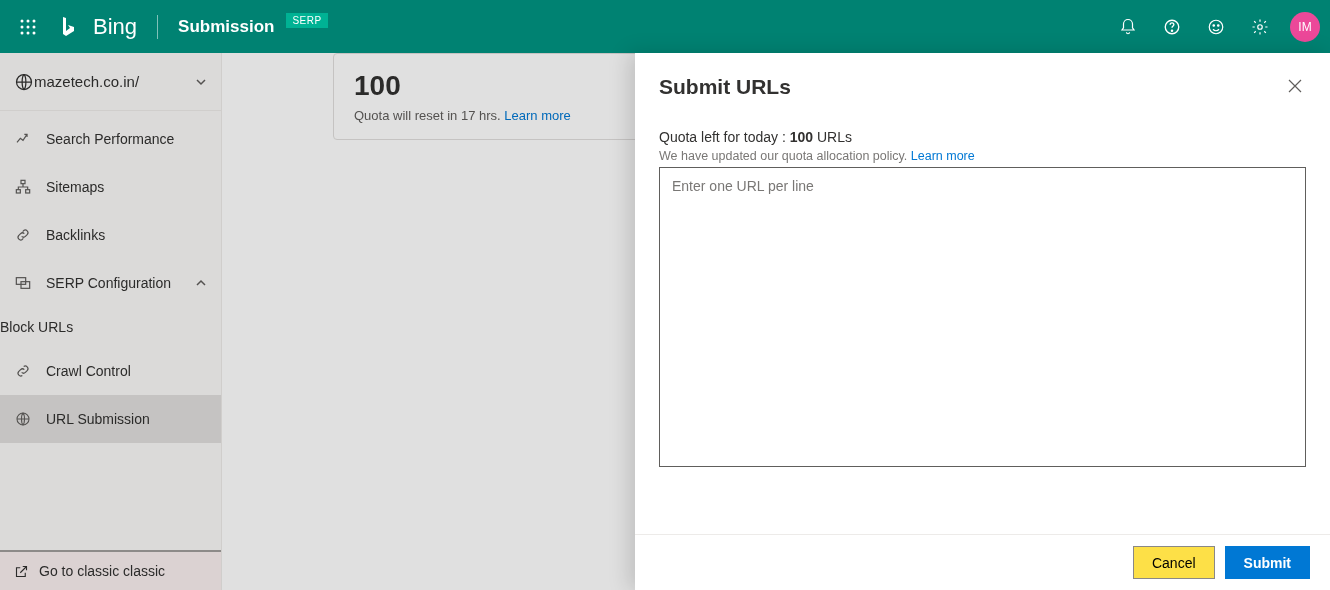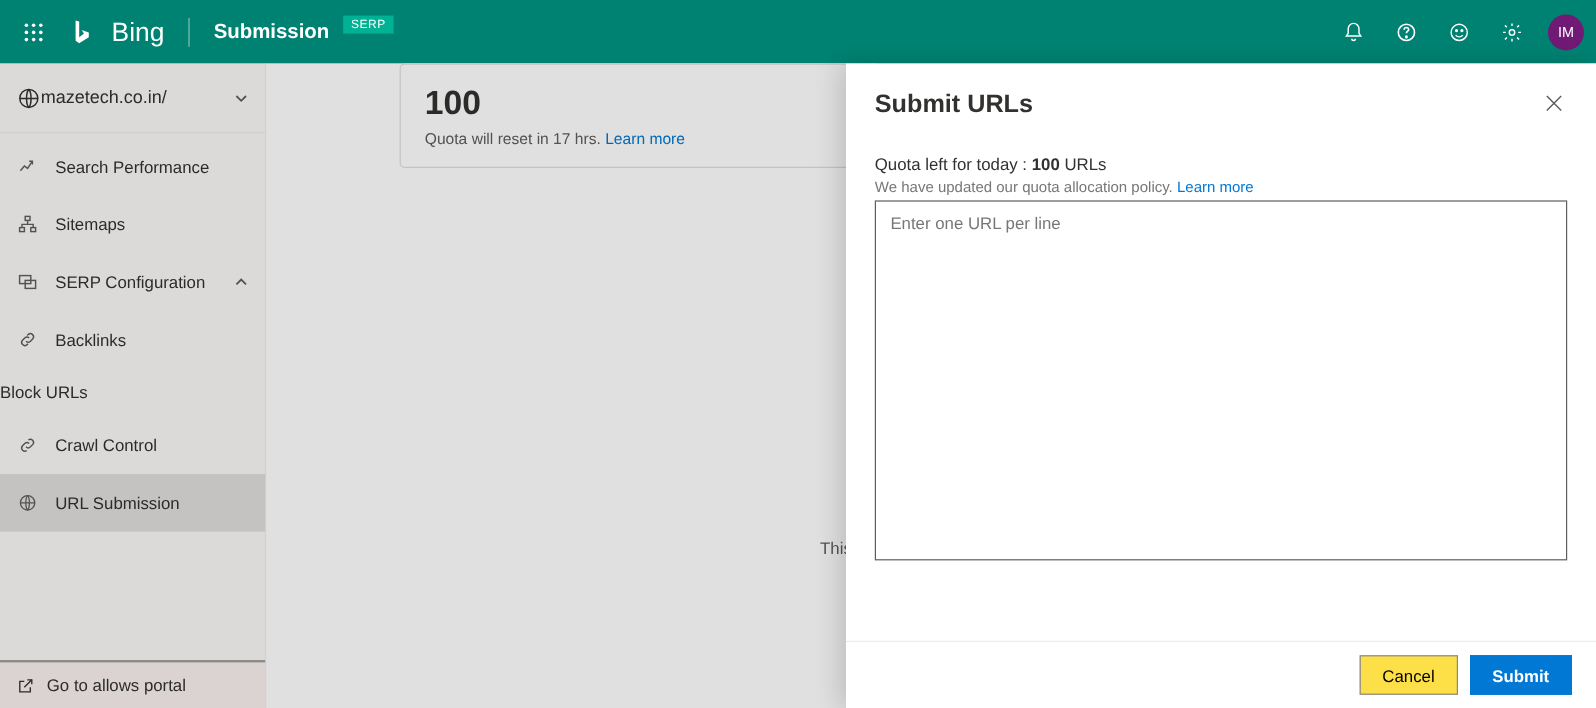--- a/index.html
+++ b/index.html
@@ -28,21 +28,21 @@
     cursor: pointer;
   }
   .bing-logo { display: flex; align-items: center; gap: 17px; margin-left: 6px; font-size: 22px; }
   .bing-word { font-size: 22px; font-weight: 400; }
   .div-line { width: 1px; height: 24px; background: rgba(255,255,255,0.5); margin: 0 14px; }
   .webmaster { font-size: 17px; font-weight: 600; }
   .beta-badge { background: #00b294; color: #fff; font-size: 10px; padding: 2px 6px; margin-left: 6px; letter-spacing: 0.5px; position:relative; top:-6px; }
   .header-right { margin-left: auto; display: flex; align-items: center; gap: 4px; }
   .avatar {
     width: 30px; height: 30px; border-radius: 50%;
-    background: #701a75; color: #fff; font-size: 12px;
+    background: #ec4899; color: #fff; font-size: 12px;
     display: flex; align-items: center; justify-content: center;
     margin-left: 6px; margin-right: 2px;
   }
 
   
   .main { display: flex; height: calc(590px - 53px); position: relative; }
   .sidebar {
     width: 222px; background: #faf9f8; border-right: 1px solid #edebe9;
     display: flex; flex-direction: column;
   }
@@ -100,21 +100,21 @@
   .scrim {
     position: absolute;
     top:53px; left:0; right:0; bottom:0;
     background: rgba(0,0,0,0.12);
   }
 
   
   .panel {
     position: absolute;
     top: 53px; right: 0; bottom: 0;
-    width: 625px;
+    width: 695px;
     background: #fff;
     display:flex; flex-direction:column;
     box-shadow: -6px 0 20px rgba(0,0,0,0.15);
   }
   .panel-header {
     padding: 22px 24px 6px 24px;
     display:flex; align-items:flex-start;
   }
   .panel-title { font-size: 21px; font-weight:600; flex:1; }
   .close-btn { cursor:pointer; font-size:16px; color:#605e5c; padding:4px; }
@@ -246,39 +246,39 @@
               <rect x="2" y="16" width="6" height="5"></rect>
               <rect x="16" y="16" width="6" height="5"></rect>
               <path d="M12 7v5M12 12H5v4M12 12h7v4"></path>
             </svg>
         </span>
         <span>Sitemaps</span>
       </div>
       <div class="nav-item">
         <span class="nav-icon">
           <svg width="16" height="16" viewBox="0 0 24 24" fill="none" stroke="#605e5c" stroke-width="1.8">
+              <path d="M10 14a4 4 0 005.6 0l3-3a4 4 0 00-5.6-5.6l-1.5 1.5"></path>
+              <path d="M14 10a4 4 0 00-5.6 0l-3 3a4 4 0 005.6 5.6l1.5-1.5"></path>
+            </svg>
+        </span>
+        <span>Backlinks</span>
+      </div>
+      <div class="nav-item">
+        <span class="nav-icon">
+          <svg width="16" height="16" viewBox="0 0 24 24" fill="none" stroke="#605e5c" stroke-width="1.8">
               <rect x="2" y="4" width="14" height="10"></rect>
               <rect x="9" y="10" width="13" height="10"></rect>
             </svg>
         </span>
         <span>SERP Configuration</span>
         <span class="chev">
           <svg width="12" height="12" viewBox="0 0 12 12" fill="none" stroke="#605e5c" stroke-width="1.5">
               <path d="M2 8l4-4 4 4"></path>
             </svg>
         </span>
-      </div>
-      <div class="nav-item">
-        <span class="nav-icon">
-          <svg width="16" height="16" viewBox="0 0 24 24" fill="none" stroke="#605e5c" stroke-width="1.8">
-              <path d="M10 14a4 4 0 005.6 0l3-3a4 4 0 00-5.6-5.6l-1.5 1.5"></path>
-              <path d="M14 10a4 4 0 00-5.6 0l-3 3a4 4 0 005.6 5.6l1.5-1.5"></path>
-            </svg>
-        </span>
-        <span>Backlinks</span>
       </div>
       <div class="nav-sub">
         <span>Block URLs</span>
       </div>
       <div class="nav-item">
         <span class="nav-icon">
           <svg width="16" height="16" viewBox="0 0 24 24" fill="none" stroke="#605e5c" stroke-width="1.8">
               <path d="M10 14a4 4 0 005.6 0l3-3a4 4 0 00-5.6-5.6"></path>
               <path d="M14 10a4 4 0 00-5.6 0l-3 3a4 4 0 005.6 5.6"></path>
             </svg>
@@ -297,21 +297,21 @@
     </div>
 
     <div class="classic-link">
       <span>
         <svg width="15" height="15" viewBox="0 0 24 24" fill="none" stroke="#323130" stroke-width="1.8">
             <path d="M14 4h6v6"></path>
             <path d="M20 4L10 14"></path>
             <path d="M18 14v6H4V6h6"></path>
           </svg>
       </span>
-      <span>Go to allows portal</span>
+      <span>Go to classic classic</span>
     </div>
   </div>
 
   <div class="content">
     <div class="quota-card">
       <div class="quota-num">100</div>
       <div class="quota-note">
         <span>Quota will reset in 17 hrs. </span><a>Learn more</a>
       </div>
     </div>

